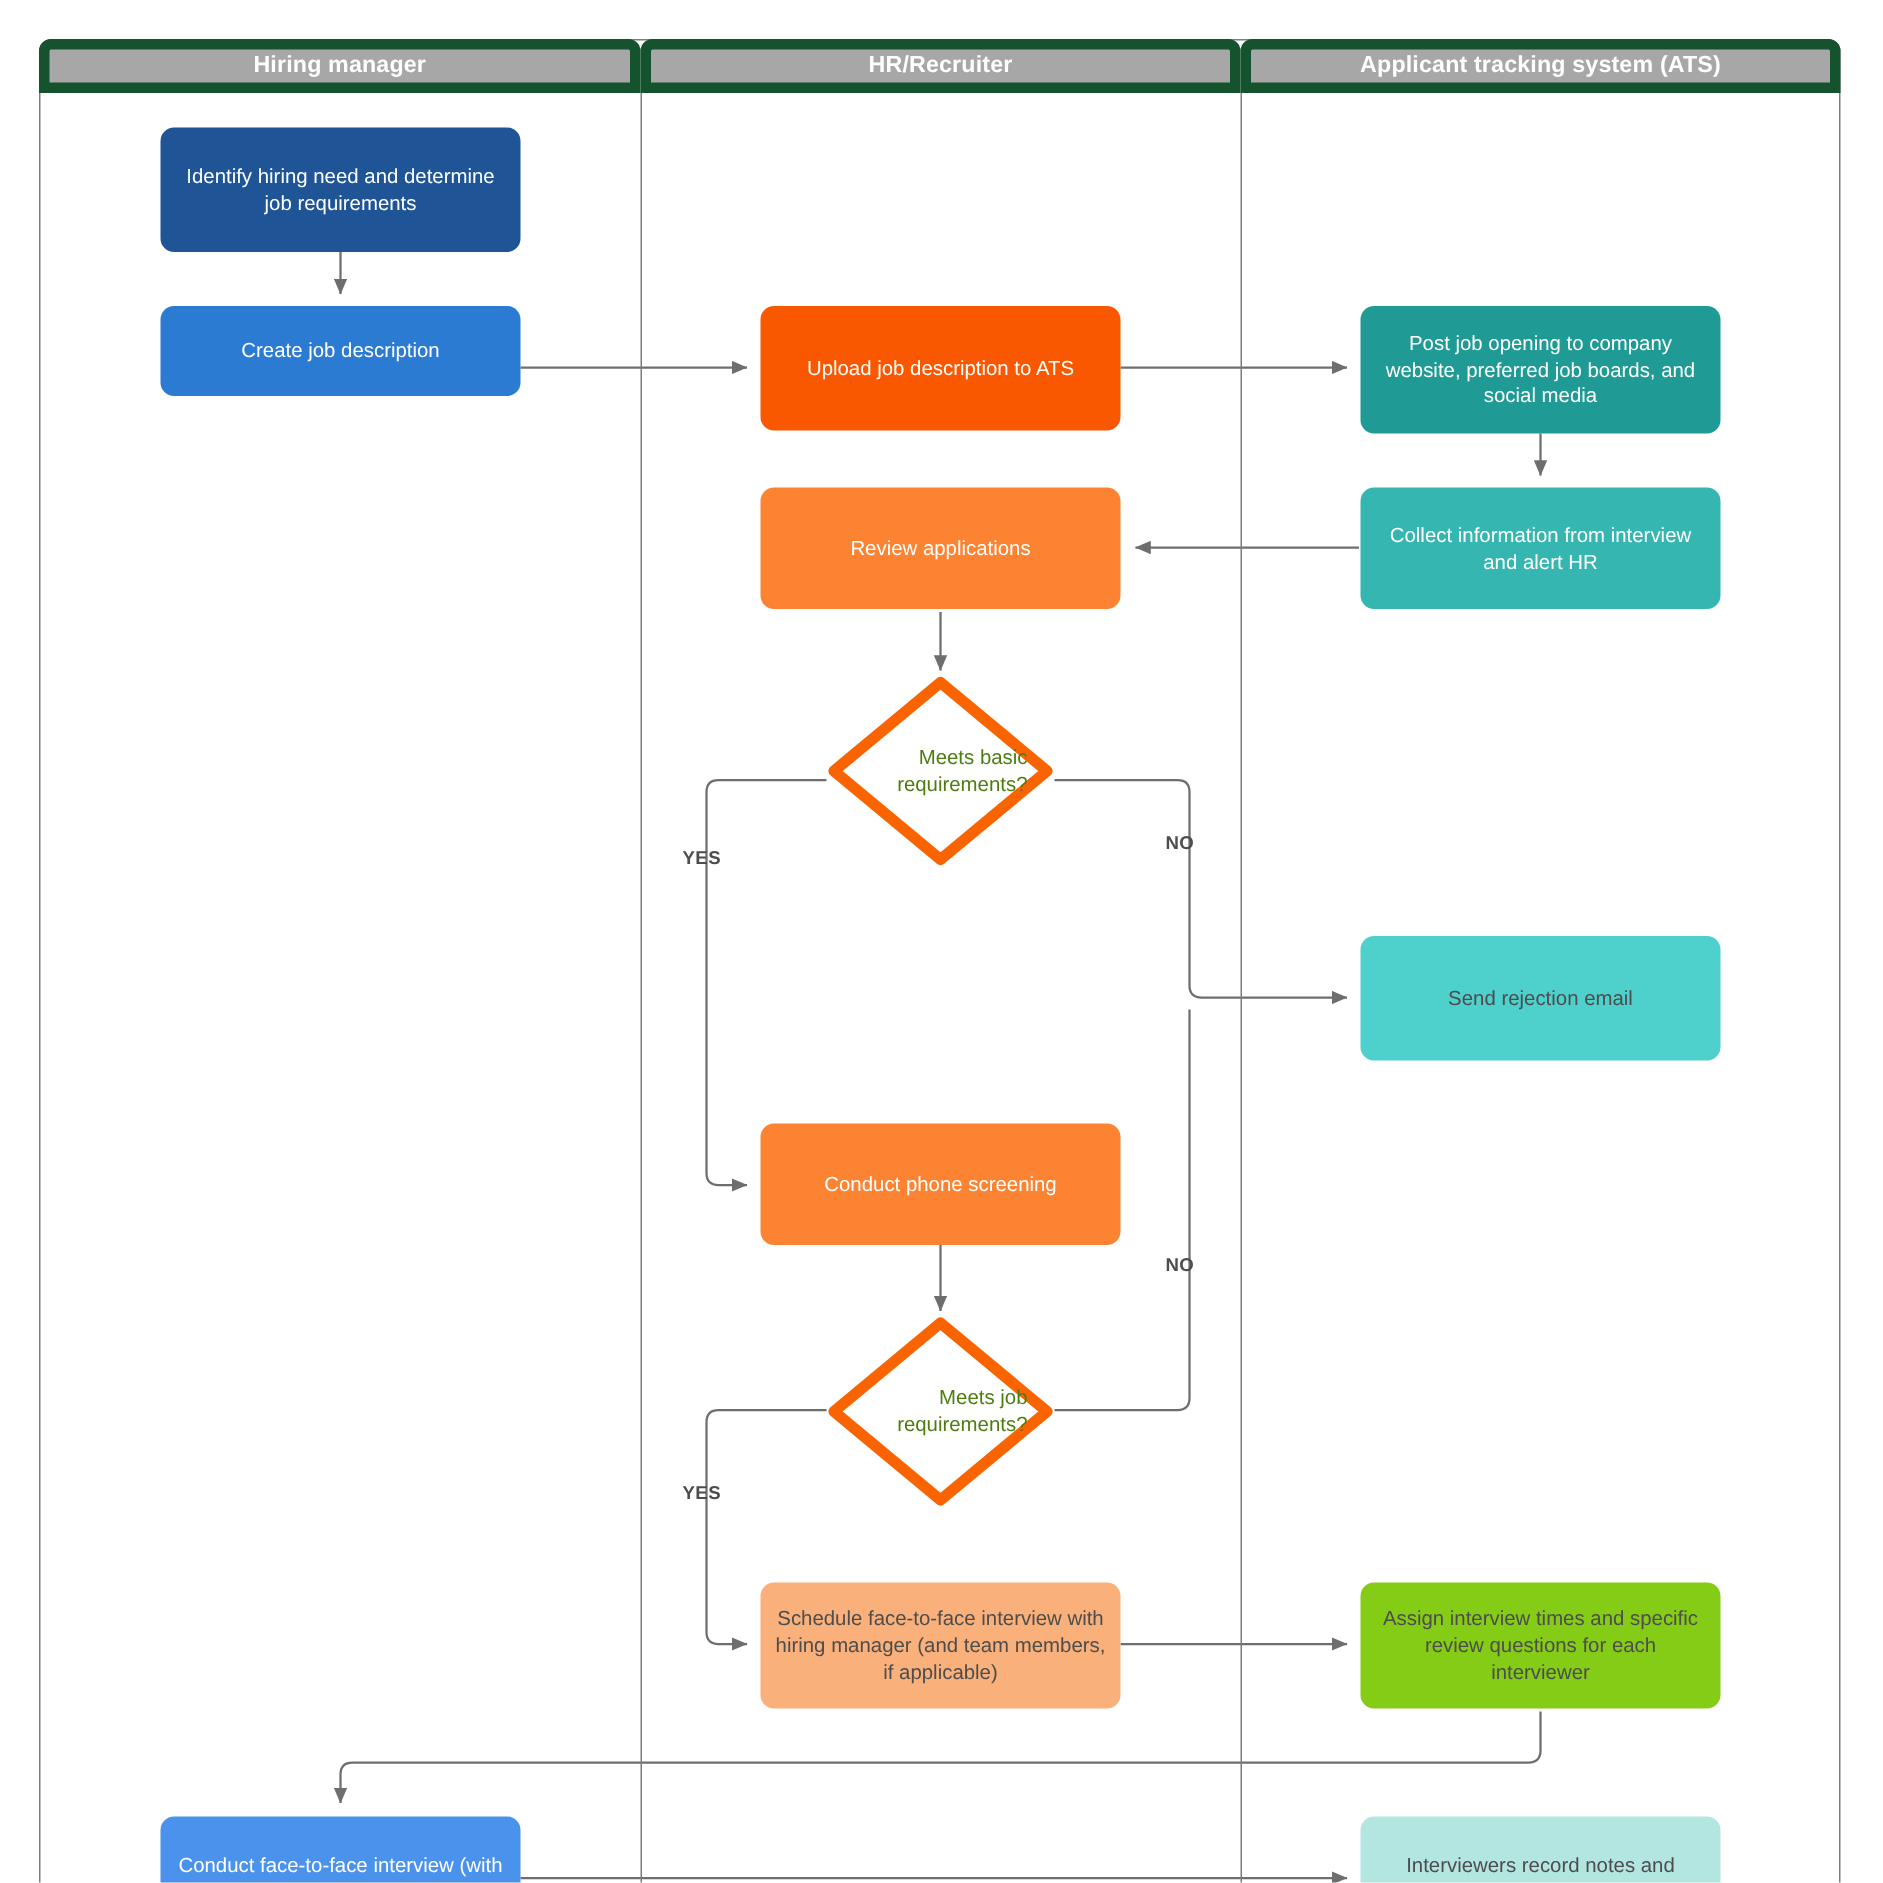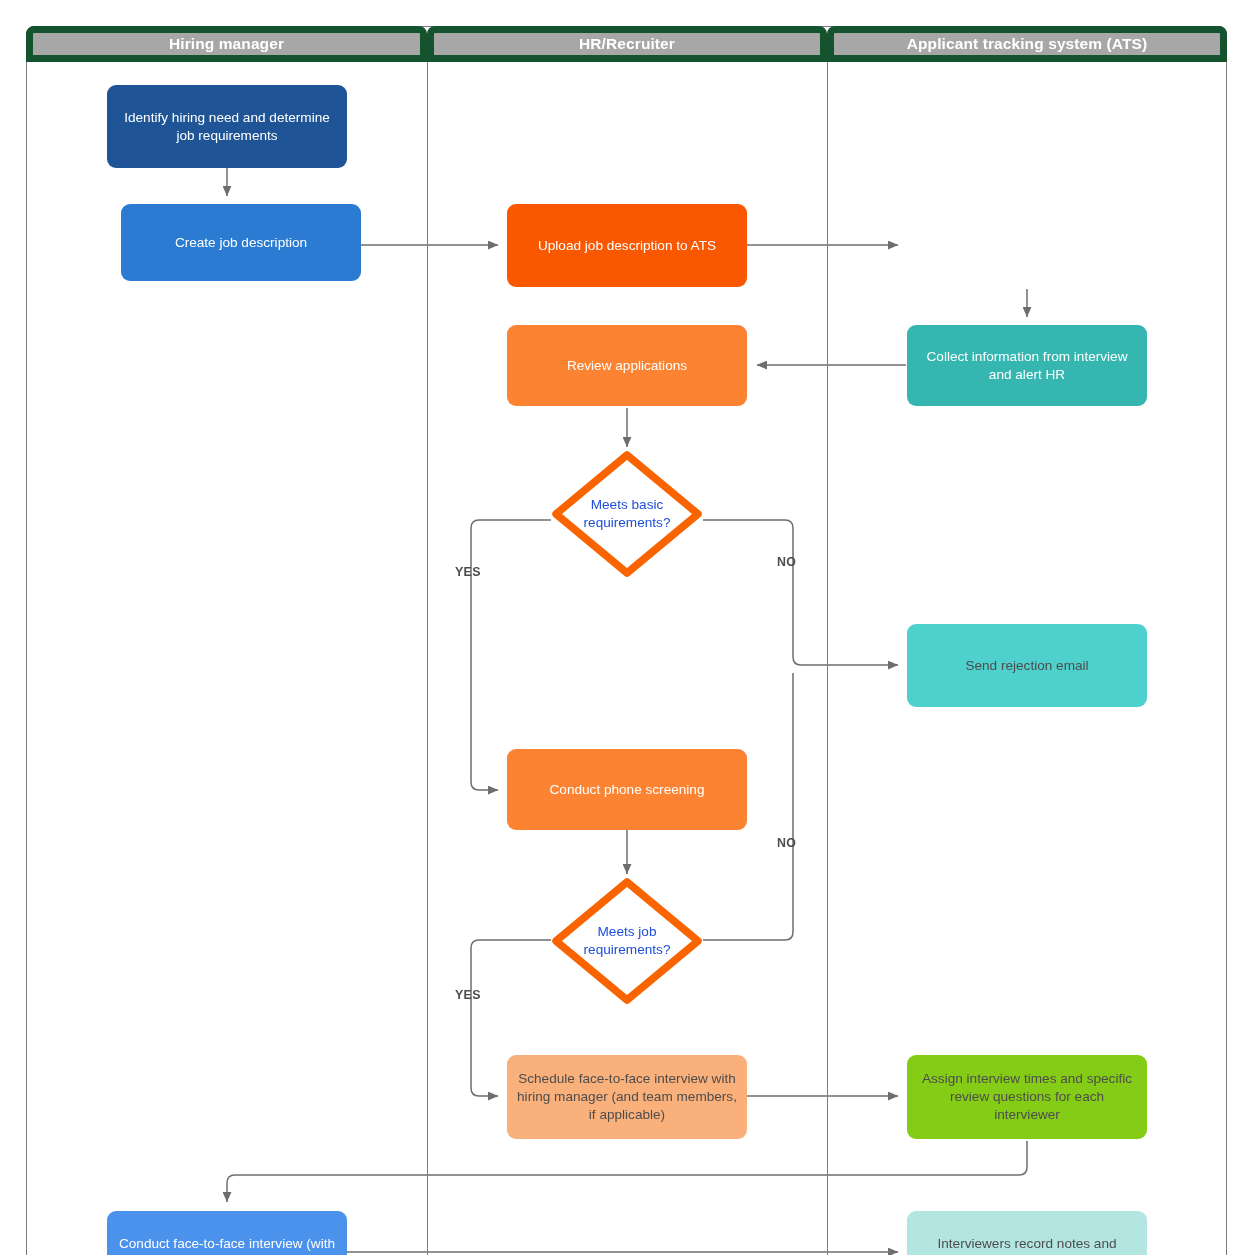--- a/index.html
+++ b/index.html
@@ -74,24 +74,24 @@
   .decision {
     position: absolute;
     display: flex;
     align-items: center;
     justify-content: center;
   }
   .decision svg { position: absolute; left: 0; top: 0; }
   .decision .dtext {
     position: relative;
     z-index: 2;
-    text-align: center;
+    text-align: right;
     font-size: 13.6px;
     line-height: 1.32;
-    color: #1d4ed8;
+    color: #4d7c0f;
     width: 116px;
   }
 
   
   .branch-label {
     position: absolute;
     font-size: 12.4px;
     font-weight: bold;
     color: #4d4d4d;
     letter-spacing: 0.3px;
@@ -153,28 +153,31 @@
     <span>Applicant tracking system (ATS)</span>
   </div>
 
   <div class="lane-divider" style="left:427px; top:62px; height:1204px;"></div>
   <div class="lane-divider" style="left:827px; top:62px; height:1204px;"></div>
 
   <div class="node t-white" style="left:107px; top:85px; width:240px; height:83px; background:#1f5597;">
     <span class="nodetext">Identify hiring need and determine job requirements</span>
   </div>
 
-  <div class="node t-white" style="left:121px; top:204px; width:240px; height:77px; background:#2a7bd1;">
+  <div class="node t-white" style="left:107px; top:204px; width:240px; height:60px; background:#2a7bd1;">
     <span class="nodetext">Create job description</span>
   </div>
 
   <div class="node t-white" style="left:507px; top:204px; width:240px; height:83px; background:#fa5800;">
     <span class="nodetext">Upload job description to ATS</span>
   </div>
 
+  <div class="node t-white" style="left:907px; top:204px; width:240px; height:85px; background:#1f9a94;">
+    <span class="nodetext">Post job opening to company website, preferred job boards, and social media</span>
+  </div>
 
   <div class="node t-white" style="left:907px; top:325px; width:240px; height:81px; background:#35b6b0;">
     <span class="nodetext">Collect information from interview and alert HR</span>
   </div>
 
   <div class="node t-white" style="left:507px; top:325px; width:240px; height:81px; background:#fb8332;">
     <span class="nodetext">Review applications</span>
   </div>
 
   <div class="decision" style="left:549px; top:448px; width:156px; height:132px;">

